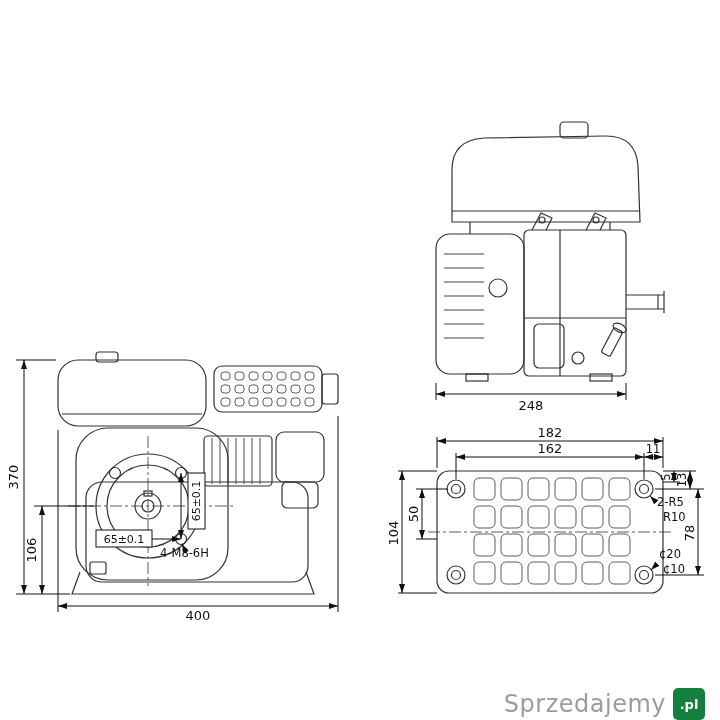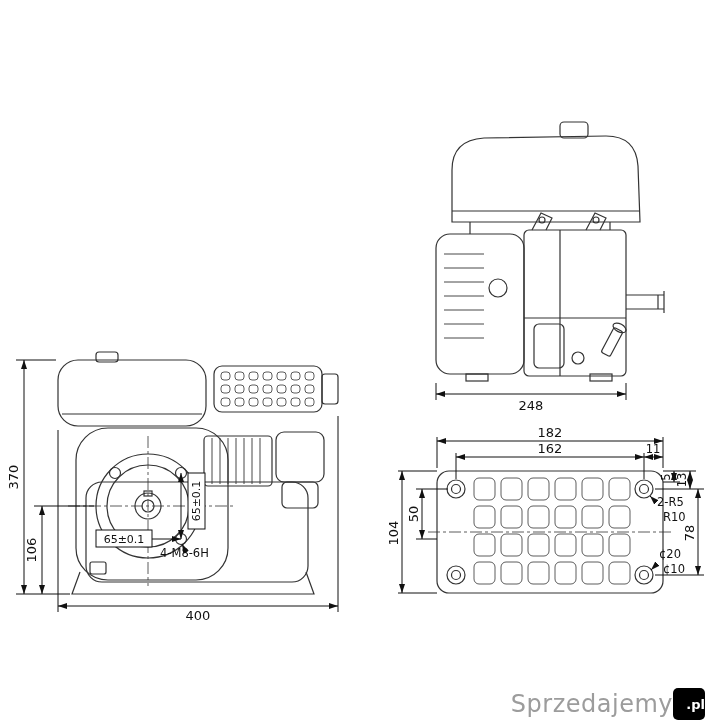--- a/index.html
+++ b/index.html
@@ -2,23 +2,23 @@
 <html><head>
 <meta charset="utf-8">
 <style>
   html,body{margin:0;padding:0;background:#ffffff;}
   .canvas{position:relative;width:720px;height:720px;background:#ffffff;overflow:hidden;font-family:"DejaVu Sans",sans-serif;margin-top:16px;}
   svg{position:absolute;left:0;top:0;}
   svg text{font-family:"DejaVu Sans",sans-serif;fill:#111;stroke:none;}
   .dim-text{font-size:13px;}
   .note-text{font-size:11.5px;}
   .box-text{font-size:11px;}
-  .watermark{position:absolute;right:15px;bottom:16px;display:flex;align-items:center;}
+  .watermark{position:absolute;right:15px;bottom:16px;display:flex;align-items:center;gap:7px;}
   .wm-text{color:#9c9c9c;font-size:24px;letter-spacing:.5px;}
-  .wm-badge{width:32px;height:32px;background:#000000;border-radius:5px;display:flex;align-items:center;justify-content:flex-end;}
+  .wm-badge{width:32px;height:32px;background:#15803d;border-radius:5px;display:flex;align-items:center;justify-content:center;}
   .wm-badge span{color:#fff;font-size:13px;font-weight:bold;}
 </style>
 </head>
 <body>
 
 <div class="canvas">
 <svg width="720" height="720" viewBox="0 0 720 720">
   <defs>
     <marker id="aE" markerWidth="10" markerHeight="8" refX="9" refY="3" orient="auto" markerUnits="userSpaceOnUse">
       <path d="M0,0 L9,3 L0,6 Z" fill="#111"></path>

